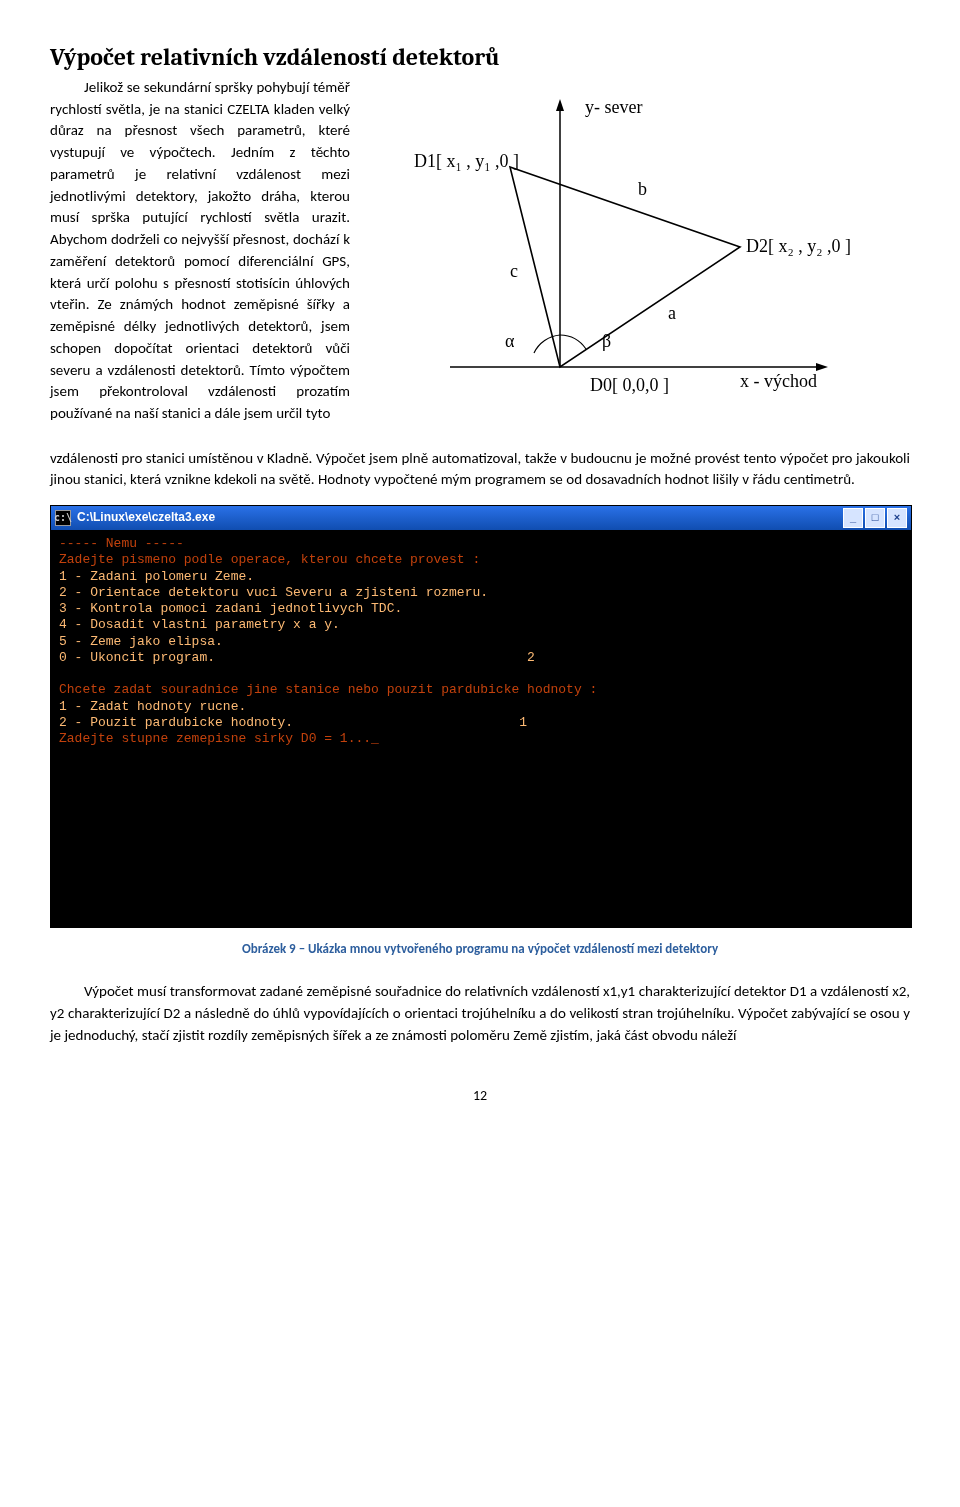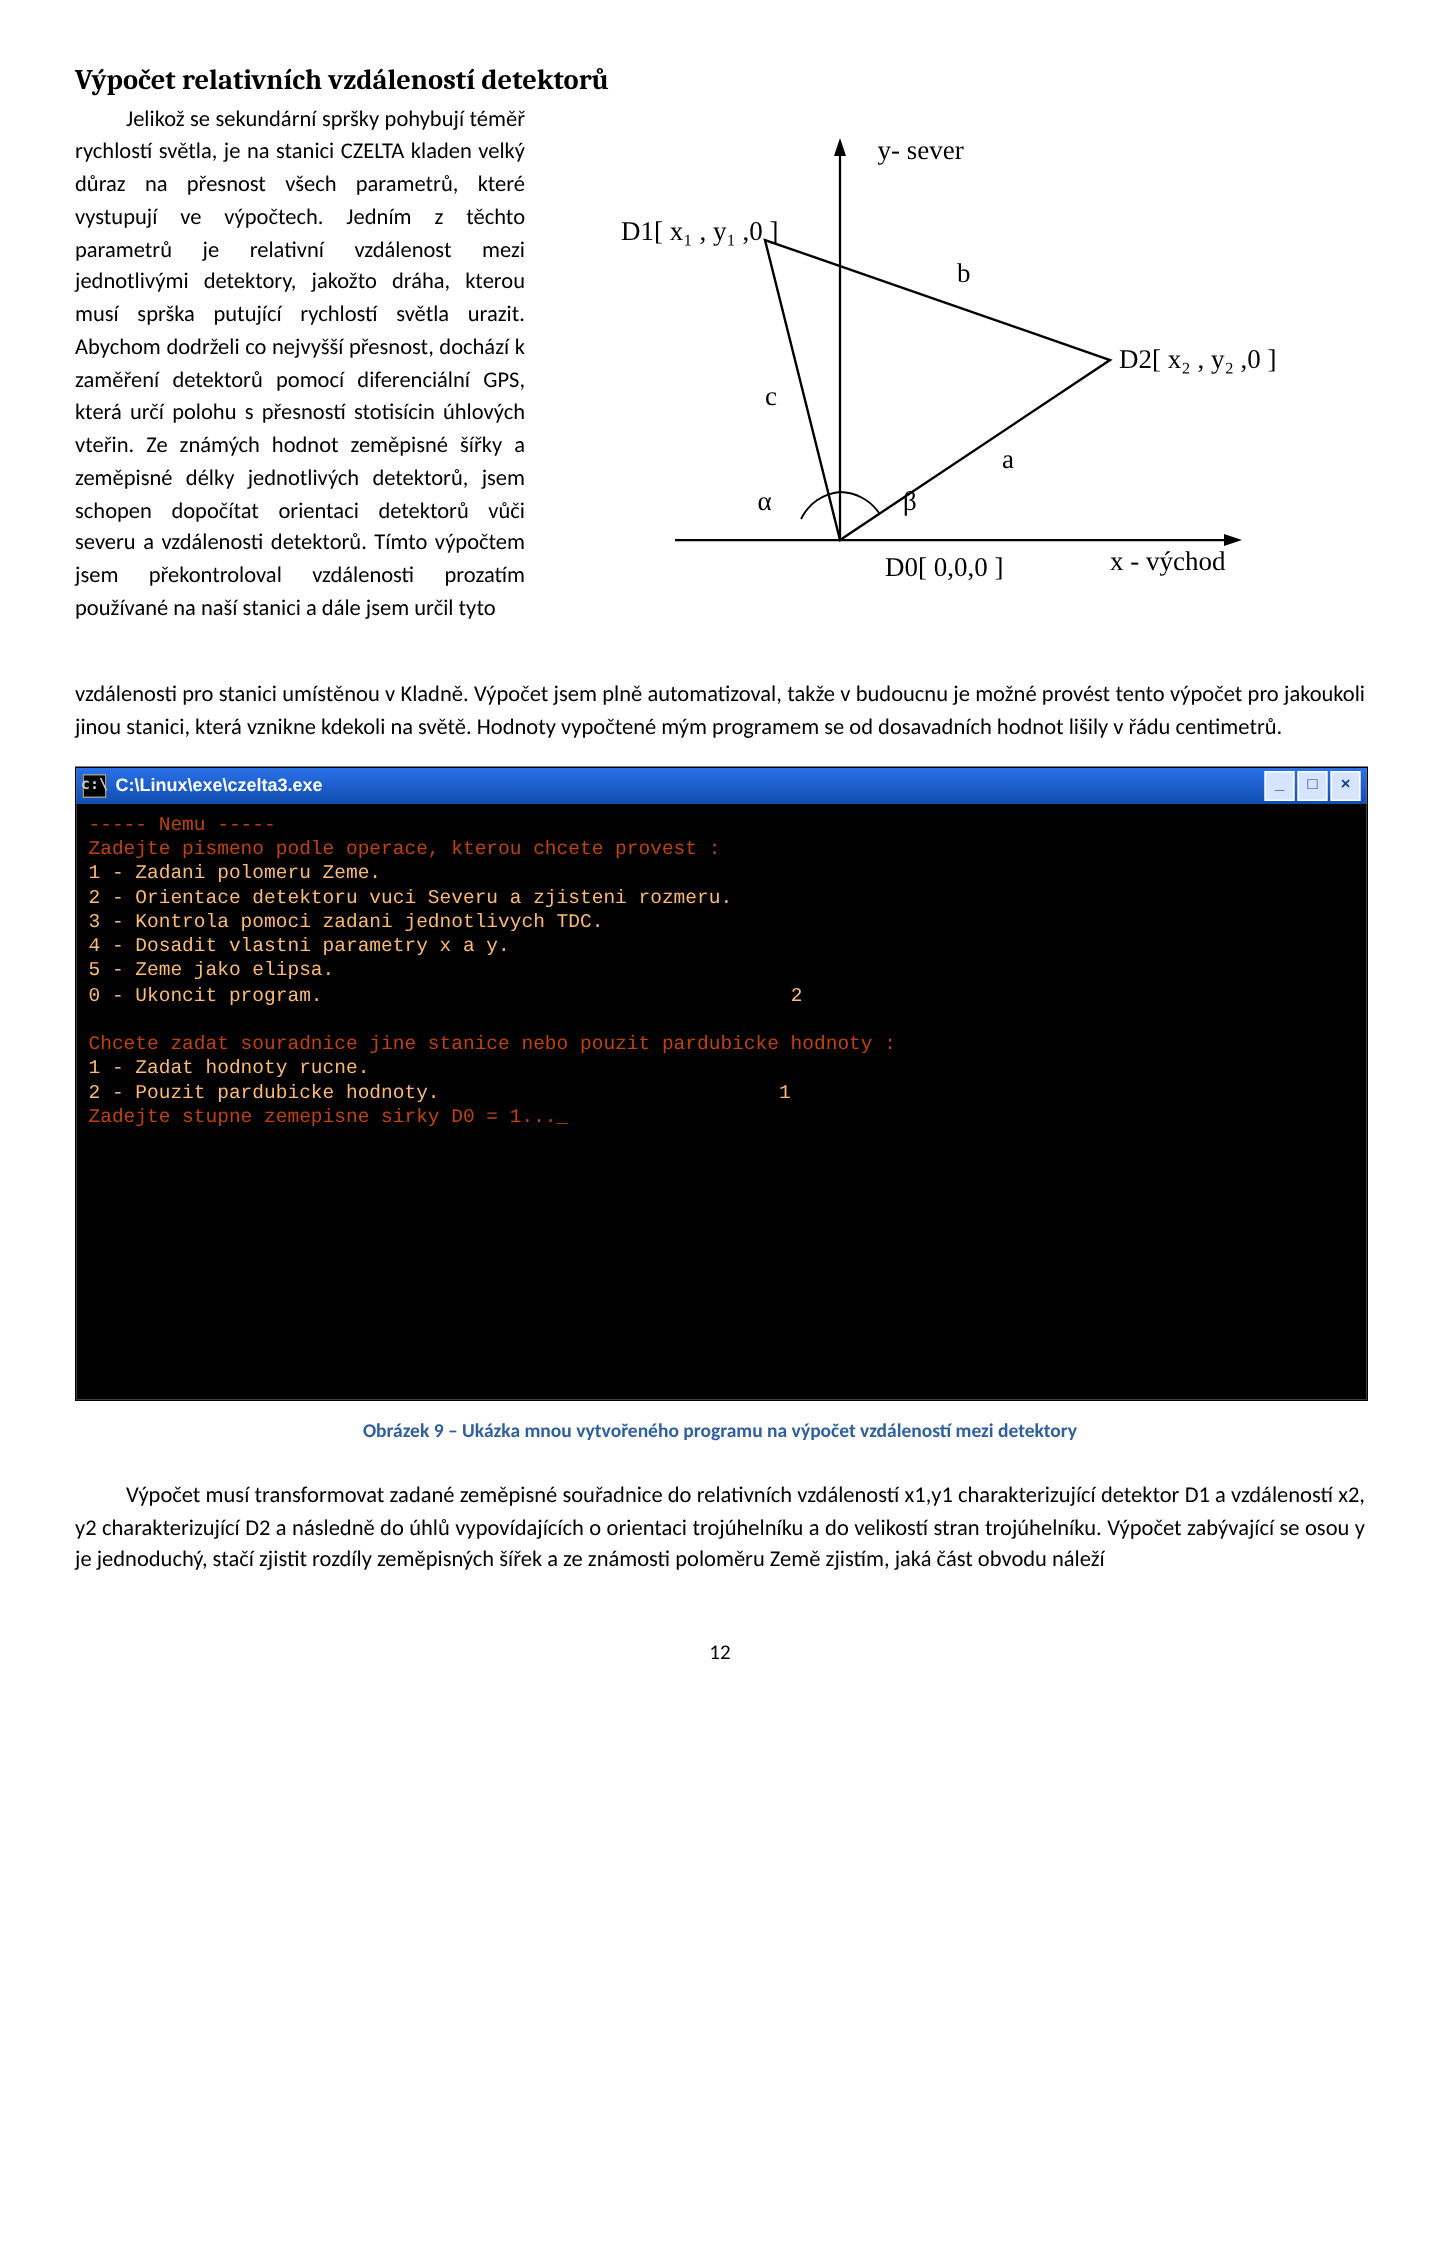--- a/index.html
+++ b/index.html
@@ -8,34 +8,34 @@
     font-family: Calibri, Arial, sans-serif;
     font-size: 15px;
     line-height: 1.45;
     color: #000;
     background: #fff;
     width: 960px;
     box-sizing: border-box;
   }
   h2 {
     font-family: "Cambria", "Times New Roman", serif;
-    font-size: 19px;
+    font-size: 24px;
     font-weight: bold;
     margin: 0 0 2px 0;
   }
   .indent {
     text-indent: 34px;
   }
   p {
     margin: 0;
     text-align: justify;
   }
   .top-block {
     display: flex;
-    margin-bottom: 16px;
+    margin-bottom: 4px;
   }
   .top-text {
     flex: 0 0 300px;
     text-align: justify;
   }
   .figure-area {
     flex: 1;
     text-align: center;
     padding-top: 10px;
   }

